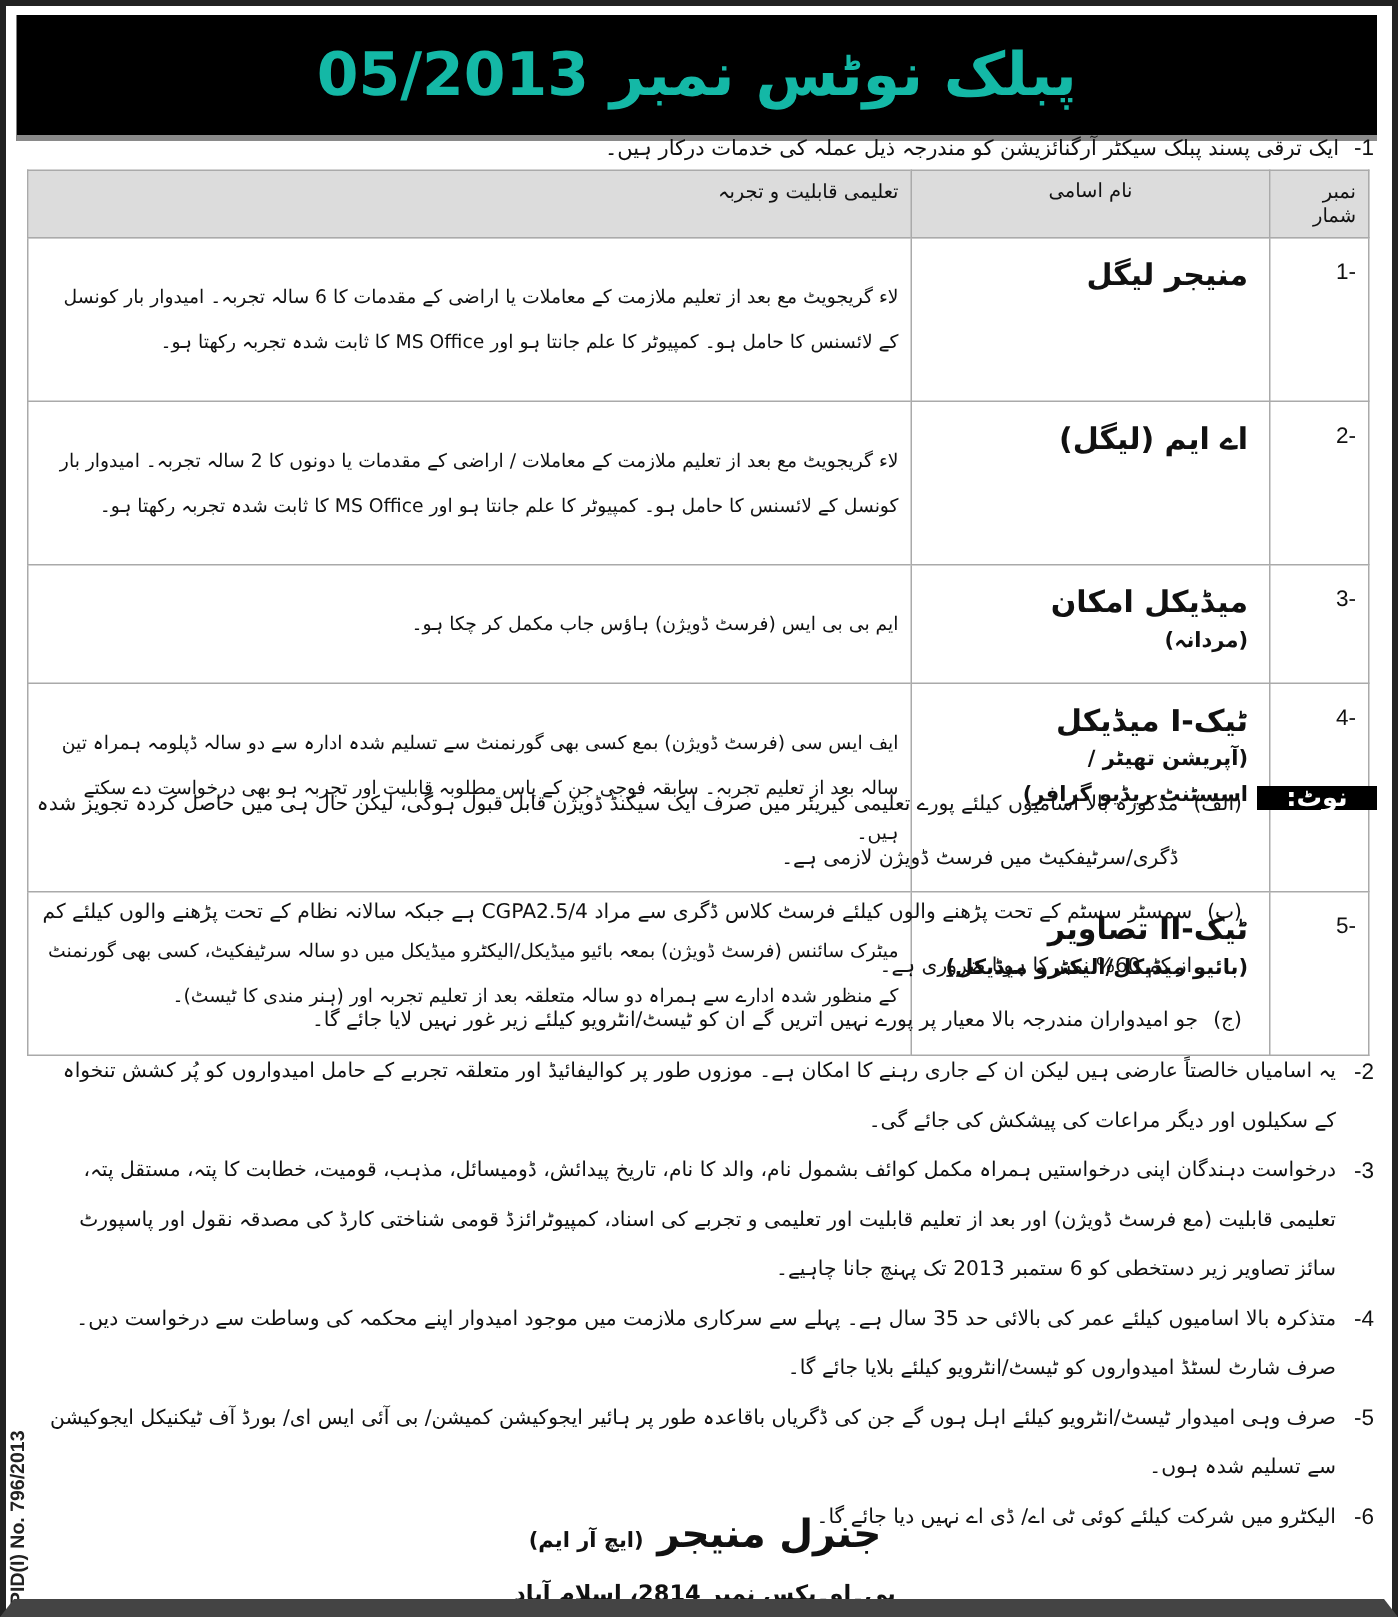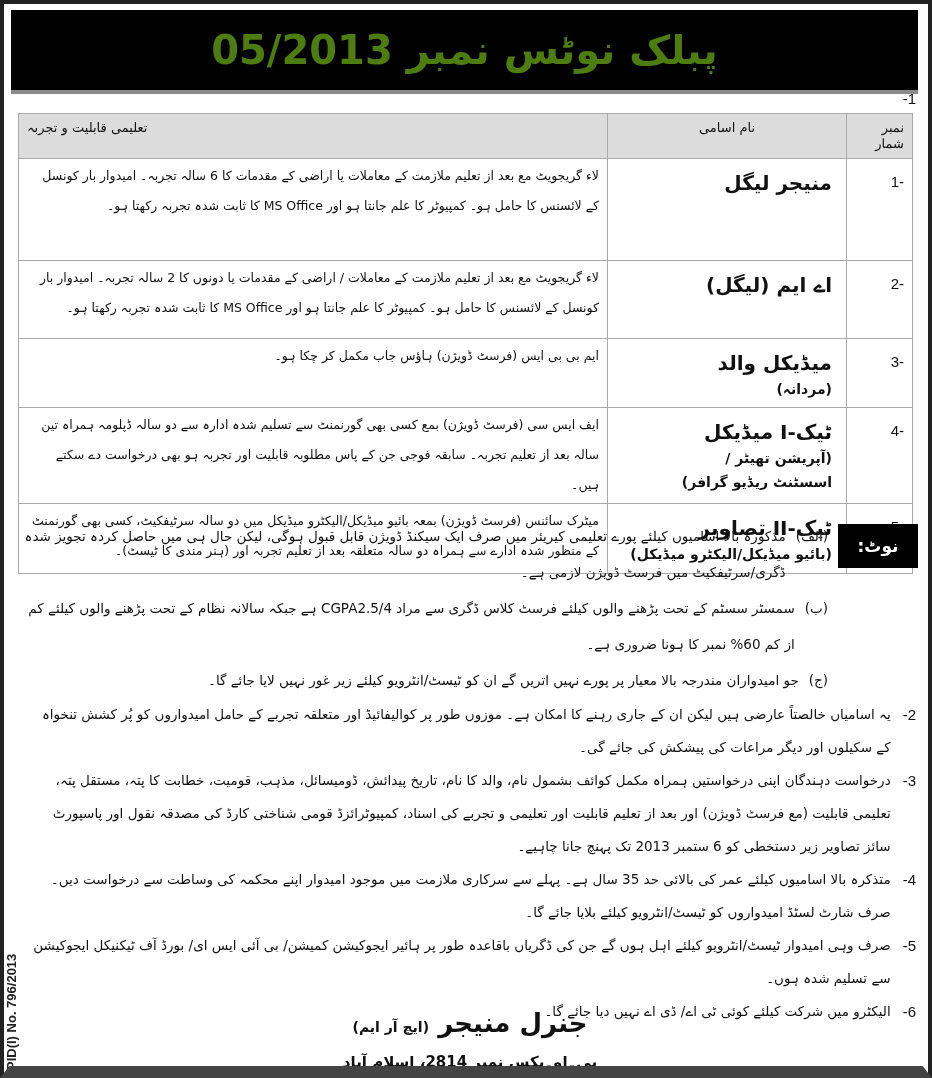--- a/index.html
+++ b/index.html
@@ -10,47 +10,47 @@
       border-left: 4px solid #222; border-right: 4px solid #222; border-top: 4px solid #222;
       background: #fff;
     }
     .title-band {
       position: absolute; left: 11px; top: 10px; width: 907px; height: 84px;
       background: #000; border-bottom: 4px solid #8a8a8a;
       display: flex; align-items: center; justify-content: center;
       direction: rtl;
     }
     .title-band .title {
-      color: #4d7c0f; font-family: "DejaVu Sans", sans-serif; font-weight: bold;
+      color: #14b8a6; font-family: "DejaVu Sans", sans-serif; font-weight: bold;
       font-size: 40px; letter-spacing: 1px;
     }
     .intro {
       position: absolute; right: 16px; top: 90px; width: 880px; direction: rtl;
       font-size: 14px; display: flex; gap: 10px; align-items: baseline;
     }
     .intro .num { direction: ltr; font-family: "Liberation Sans", sans-serif; font-size: 15px; }
     table.jobs {
       position: absolute; left: 18px; top: 113px; width: 895px;
       border-collapse: collapse; direction: rtl;
     }
     table.jobs th, table.jobs td { border: 1px solid #aaa; vertical-align: top; }
     table.jobs th {
       background: #dcdcdc; font-weight: normal; font-size: 13px; height: 30px;
       padding: 6px 8px;
     }
     table.jobs th.col-sr { width: 66px; text-align: right; font-family: Liberation Serif, serif; }
     table.jobs th.col-name { width: 239px; text-align: center; }
-    table.jobs th.col-qual { text-align: left; }
+    table.jobs th.col-qual { text-align: right; }
     td.sr { padding: 14px 8px 0 0; font-family: "Liberation Sans", sans-serif; font-size: 15px; text-align: right; }
     td.name { padding: 10px 14px 6px 6px; text-align: right; }
     td.name .post { font-weight: bold; font-size: 20px; line-height: 28px; display: block; }
     td.name .sub { font-weight: bold; font-size: 14px; line-height: 24px; display: block; }
-    td.qual { padding: 2px 8px; font-size: 12.5px; line-height: 30px; text-align: right; }
+    td.qual { padding: 24px 8px; font-size: 12.5px; line-height: 30px; text-align: right; }
     .note-tag {
-      position: absolute; right: 14px; top: 524px; width: 80px; height: 44px;
+      position: absolute; right: 14px; top: 524px; width: 80px; height: 16px;
       background: #000; color: #fff; font-weight: bold; font-size: 17px;
       display: flex; align-items: center; justify-content: center; direction: rtl; text-align: right;
     }
     .notes { position: absolute; right: 104px; left: 24px; direction: rtl; font-size: 13.5px; line-height: 36px; }
     .note-item { display: flex; gap: 10px; }
     .note-item .lbl { white-space: nowrap; }
     .points { position: absolute; right: 16px; left: 24px; direction: rtl; font-size: 13.5px; line-height: 33px; }
     .point { display: flex; gap: 12px; }
     .point .num { direction: ltr; font-family: "Liberation Sans", sans-serif; font-size: 15px; white-space: nowrap; }
     .signature { position: absolute; left: 260px; width: 420px; text-align: center; direction: rtl; }
@@ -71,20 +71,21 @@
 <body>
 
 <div class="frame"></div>
 
 <div class="title-band">
   <span class="title">پبلک نوٹس نمبر 05/2013</span>
 </div>
 
 <div class="intro">
   <span class="num">-1</span>
+  <span>ایک ترقی پسند پبلک سیکٹر آرگنائزیشن کو مندرجہ ذیل عملہ کی خدمات درکار ہیں۔</span>
 </div>
 
 <table class="jobs">
   <thead>
     <tr>
       <th class="col-sr">نمبر شمار</th>
       <th class="col-name">نام اسامی</th>
       <th class="col-qual">تعلیمی قابلیت و تجربہ</th>
     </tr>
   </thead>
@@ -99,21 +100,21 @@
     <tr style="height:78px">
       <td class="sr">-2</td>
       <td class="name">
         <span class="post">اے ایم (لیگل)</span>
       </td>
       <td class="qual">لاء گریجویٹ مع بعد از تعلیم ملازمت کے معاملات / اراضی کے مقدمات یا دونوں کا 2 سالہ تجربہ۔ امیدوار بار کونسل کے لائسنس کا حامل ہو۔ کمپیوٹر کا علم جانتا ہو اور MS Office کا ثابت شدہ تجربہ رکھتا ہو۔</td>
     </tr>
     <tr style="height:62px">
       <td class="sr">-3</td>
       <td class="name">
-        <span class="post">میڈیکل والد</span>
+        <span class="post">میڈیکل امکان</span>
         <span class="sub">(مردانہ)</span>
       </td>
       <td class="qual">ایم بی بی ایس (فرسٹ ڈویژن) ہاؤس جاب مکمل کر چکا ہو۔</td>
     </tr>
     <tr style="height:96px">
       <td class="sr">-4</td>
       <td class="name">
         <span class="post">ٹیک-I میڈیکل</span>
         <span class="sub">(آپریشن تھیٹر /</span>
         <span class="sub">اسسٹنٹ ریڈیو گرافر)</span>

